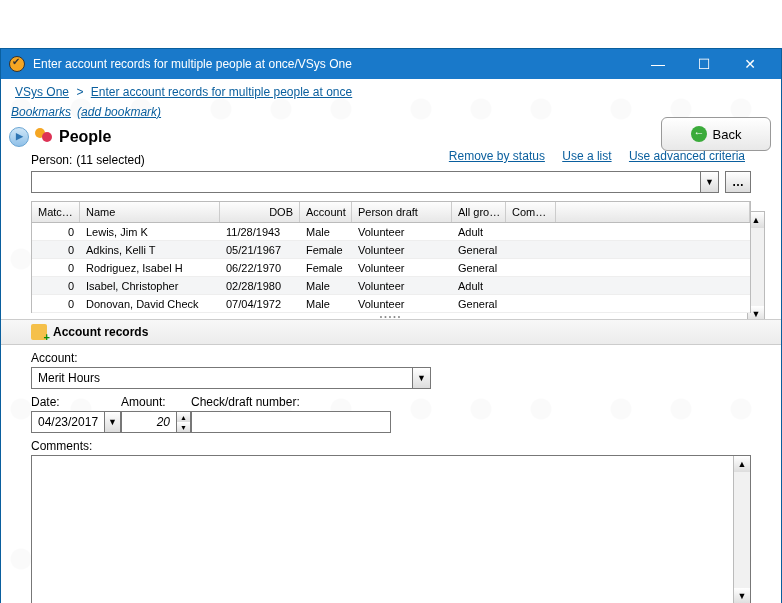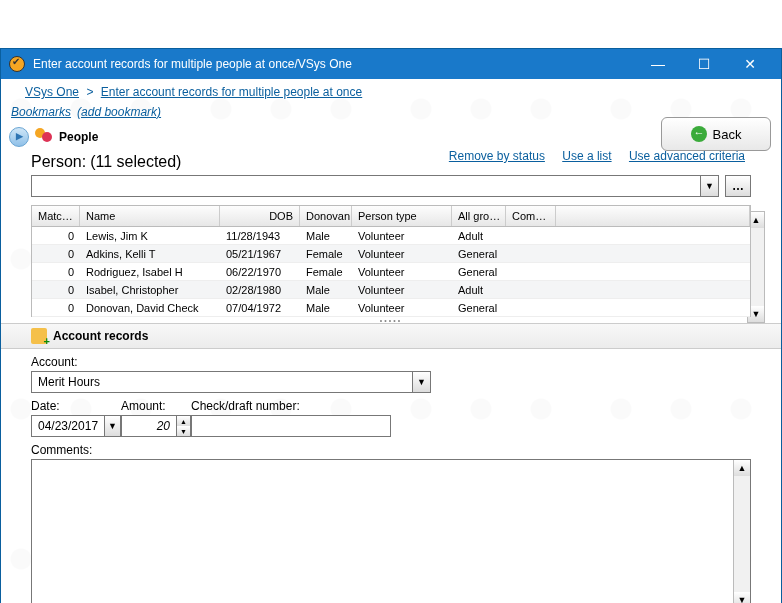--- a/index.html
+++ b/index.html
@@ -11,37 +11,37 @@
 .titlebar .title { font-size: 12px; flex: 1; }
 .winbtns { display: flex; gap: 0; }
 .winbtn { width: 46px; height: 30px; display: flex; align-items: center; justify-content: center; color: #fff; font-size: 14px; }
 .content { flex: 1; position: relative; background: #fff; }
 .bg-pattern { position:absolute; inset:0; opacity:.05; pointer-events:none; background:
  radial-gradient(circle at 10% 20%, #aaa 10px, transparent 11px),
  radial-gradient(circle at 40% 20%, #aaa 10px, transparent 11px),
  radial-gradient(circle at 70% 20%, #aaa 10px, transparent 11px);
  background-size: 200px 150px;
 }
-.breadcrumb-row { padding: 6px 24px; font-size: 12px; position:relative; z-index:1;}
+.breadcrumb-row { padding: 6px 14px; font-size: 12px; position:relative; z-index:1;}
 .breadcrumb-row a { color: #0a5f9e; text-decoration: underline; }
 .breadcrumb-row .sep { color: #0a5f9e; margin: 0 4px; }
 .bookmarks-row { padding: 0 10px 6px; font-size: 12px; display:flex; align-items:center; position:relative; z-index:1;}
 .bookmarks-row a { color: #0a5f9e; text-decoration: underline; font-style: italic; margin-right: 6px; }
 .back-btn { position: absolute; right: 10px; top: 38px; width: 110px; height: 34px; border: 1px solid #999; border-radius: 6px; background: linear-gradient(#fff,#e8e8e8); display:flex; align-items:center; justify-content:center; gap:6px; font-size:13px; z-index:2;}
 .back-btn .icon { width:16px; height:16px; background:#3bab3b; border-radius:50%; position:relative;}
 .back-btn .icon:after{content:"←"; color:#fff; font-size:11px; position:absolute; left:3px; top:-1px; font-weight:bold;}
-.section-header { display:flex; align-items:center; gap:6px; padding: 2px 8px; font-weight:bold; font-size:12px; position:relative; z-index:1;}
+.section-header { display:flex; align-items:center; gap:6px; padding: 2px 8px; font-weight:bold; font-size:16px; position:relative; z-index:1;}
 .section-header.people { }
 .round-nav { width:20px; height:20px; border-radius:50%; background:linear-gradient(#cfe6f7,#8fc0e8); border:1px solid #6aa5d3; position:relative;}
 .round-nav:after{content:"▶"; color:#2d74b3; font-size:9px; position:absolute; left:6px; top:3px;}
 .people-icon { width:18px; height:18px; position:relative;}
 .people-icon:before{content:""; position:absolute; width:10px; height:10px; background:#f5a623; border-radius:50%; left:0; top:0;}
 .people-icon:after{content:""; position:absolute; width:10px; height:10px; background:#d35; border-radius:50%; left:7px; top:4px;}
 .people-block { padding: 4px 30px 0 30px; position:relative; z-index:1;}
-.person-row { display:flex; align-items:center; font-size:16px; }
+.person-row { display:flex; align-items:center; font-size:12px; }
 .person-row .lbl { margin-right:4px;}
 .person-links { position:absolute; right:36px; top:0; font-size:12px;}
 .person-links a { color:#0a5f9e; text-decoration:underline; margin-left:14px;}
 .person-combo { margin-top:4px; display:flex; gap:6px; }
 .person-combo input { flex:1; height:22px; border:1px solid #777; padding:0 4px; background:#fff;}
 .person-combo .dd { width:18px; height:22px; border:1px solid #777; border-left:none; background:linear-gradient(#fff,#ddd); display:flex; align-items:center; justify-content:center; font-size:9px;}
 .ellipsis-btn { width:26px; height:22px; border:1px solid #777; background:linear-gradient(#fff,#ddd); display:flex; align-items:center; justify-content:center; font-weight:bold; font-size:12px;}
 .grid { margin:8px 30px 0 30px; border:0; position:relative; z-index:1;}
 .grid-header { display:flex; background:linear-gradient(#fdfdfd,#e7e7e7); border:1px solid #bbb; height:22px; font-size:11px; align-items:center;}
 .grid-header > div { padding:0 6px; border-right:1px solid #ccc; height:100%; display:flex; align-items:center; overflow:hidden; white-space:nowrap;}
@@ -137,22 +137,22 @@
         </div>
         <div class="ellipsis-btn">…</div>
       </div>
     </div>
 
     <div class="grid">
       <div class="grid-header">
         <div class="col-match">Matc…</div>
         <div class="col-name">Name</div>
         <div class="col-dob">DOB</div>
-        <div class="col-gender">Donovan</div>
-        <div class="col-ptype">Person type</div>
+        <div class="col-gender">Account</div>
+        <div class="col-ptype">Person draft</div>
         <div class="col-groups">All gro…</div>
         <div class="col-comp">Com…</div>
         <div class="col-rest"></div>
       </div>
       <div class="grid-body" id="grid-body">
           <div class="grid-row">
             <div class="c-match">0</div>
             <div class="c-name">Lewis, Jim K</div>
             <div class="c-dob">11/28/1943</div>
             <div class="c-gender">Male</div>

